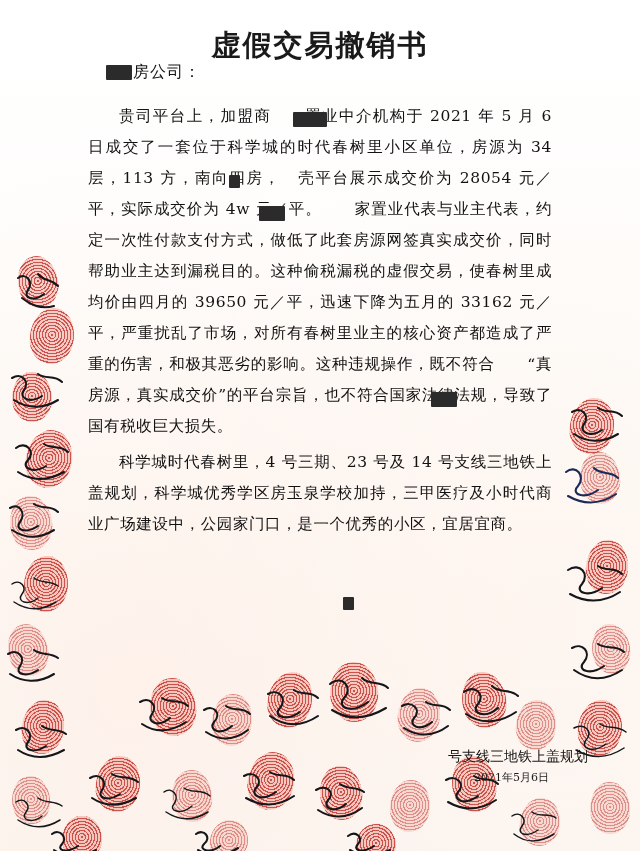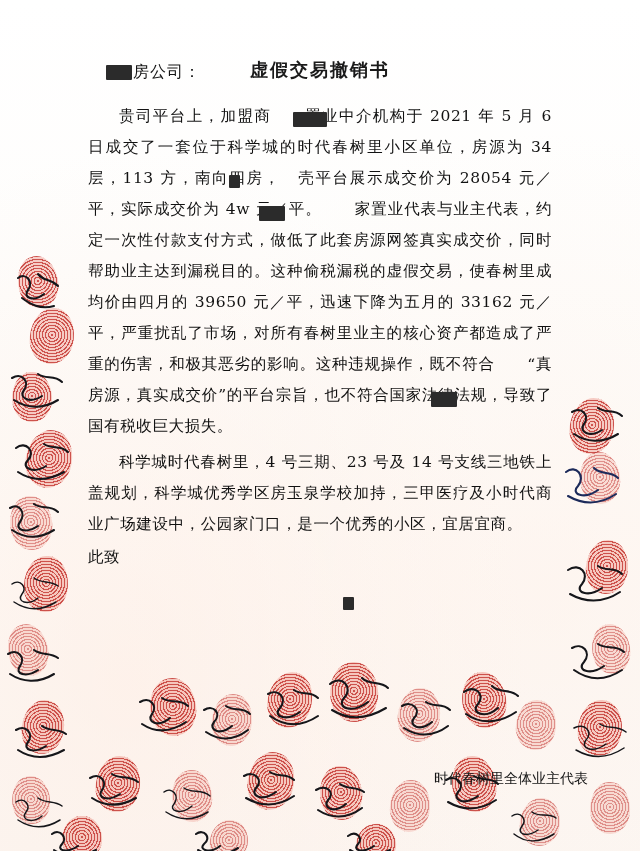--- a/index.html
+++ b/index.html
@@ -30,24 +30,23 @@
       linear-gradient(180deg, #ffffff 0%, #fdfbf8 60%, #fbf7f3 100%);
   }
   #doc-title {
     position: absolute;
     top: 26px;
     left: 0;
     width: 640px;
     text-align: center;
     font-family: "DejaVu Serif", serif;
     font-weight: bold;
-    font-size: 18px;
+    font-size: 29px;
     letter-spacing: 2px;
     color: #1a1a1a;
-    margin-top: 32px;
   }
   #salutation {
     position: absolute;
     top: 62px;
     left: 105px;
     font-family: "DejaVu Serif", serif;
     font-size: 16px;
     color: #141414;
     letter-spacing: 1px;
   }
@@ -136,31 +135,31 @@
 
   <div id="doc-title">虚假交易撤销书</div>
 
   <div id="salutation">
     <span class="redact w2"></span><span>房公司：</span>
   </div>
 
   <div id="body-text">
     <p>贵司平台上，加盟商　　置业中介机构于 2021 年 5 月 6 日成交了一套位于科学城的时代春树里小区单位，房源为 34 层，113 方，南向四房，　壳平台展示成交价为 28054 元／平，实际成交价为 4w 元／平。　　家置业代表与业主代表，约定一次性付款支付方式，做低了此套房源网签真实成交价，同时帮助业主达到漏税目的。这种偷税漏税的虚假交易，使春树里成均价由四月的 39650 元／平，迅速下降为五月的 33162 元／平，严重扰乱了市场，对所有春树里业主的核心资产都造成了严重的伤害，和极其恶劣的影响。这种违规操作，既不符合　　“真房源，真实成交价”的平台宗旨，也不符合国家法律法规，导致了国有税收巨大损失。</p>
     <p>科学城时代春树里，4 号三期、23 号及 14 号支线三地铁上盖规划，科学城优秀学区房玉泉学校加持，三甲医疗及小时代商业广场建设中，公园家门口，是一个优秀的小区，宜居宜商。</p>
-    <p class="noindent" style="margin-top:2px;">此致</p>
   </div>
 
   <div class="redact w3" style="position:absolute; top:112px; left:292px;"></div>
   <div class="redact sm" style="position:absolute; top:175px; left:228px;"></div>
   <div class="redact w2" style="position:absolute; top:206px; left:258px;"></div>
   <div class="redact w2" style="position:absolute; top:392px; left:430px;"></div>
   <div class="redact sm" style="position:absolute; top:597px; left:342px;"></div>
 
   <div id="sign-block">
-    <div>时代春树里全体业主代表</div>
+    <div>号支线三地铁上盖规划</div>
+    <div id="sign-date">2021年5月6日</div>
   </div>
 
   <div class="fp" style="left:18px;  top:256px; width:40px; height:52px; transform:rotate(-12deg);"></div>
   <div class="fp" style="left:30px;  top:308px; width:44px; height:56px; transform:rotate(6deg);"></div>
   <div class="fp" style="left:12px;  top:372px; width:40px; height:50px; transform:rotate(-4deg);"></div>
   <div class="fp" style="left:26px;  top:430px; width:46px; height:58px; transform:rotate(10deg);"></div>
   <div class="fp lite" style="left:10px; top:496px; width:42px; height:54px; transform:rotate(-8deg);"></div>
   <div class="fp" style="left:24px;  top:556px; width:44px; height:56px; transform:rotate(3deg);"></div>
   <div class="fp lite" style="left:8px;  top:624px; width:40px; height:52px; transform:rotate(-14deg);"></div>
   <div class="fp" style="left:22px;  top:700px; width:42px; height:54px; transform:rotate(8deg);"></div>

